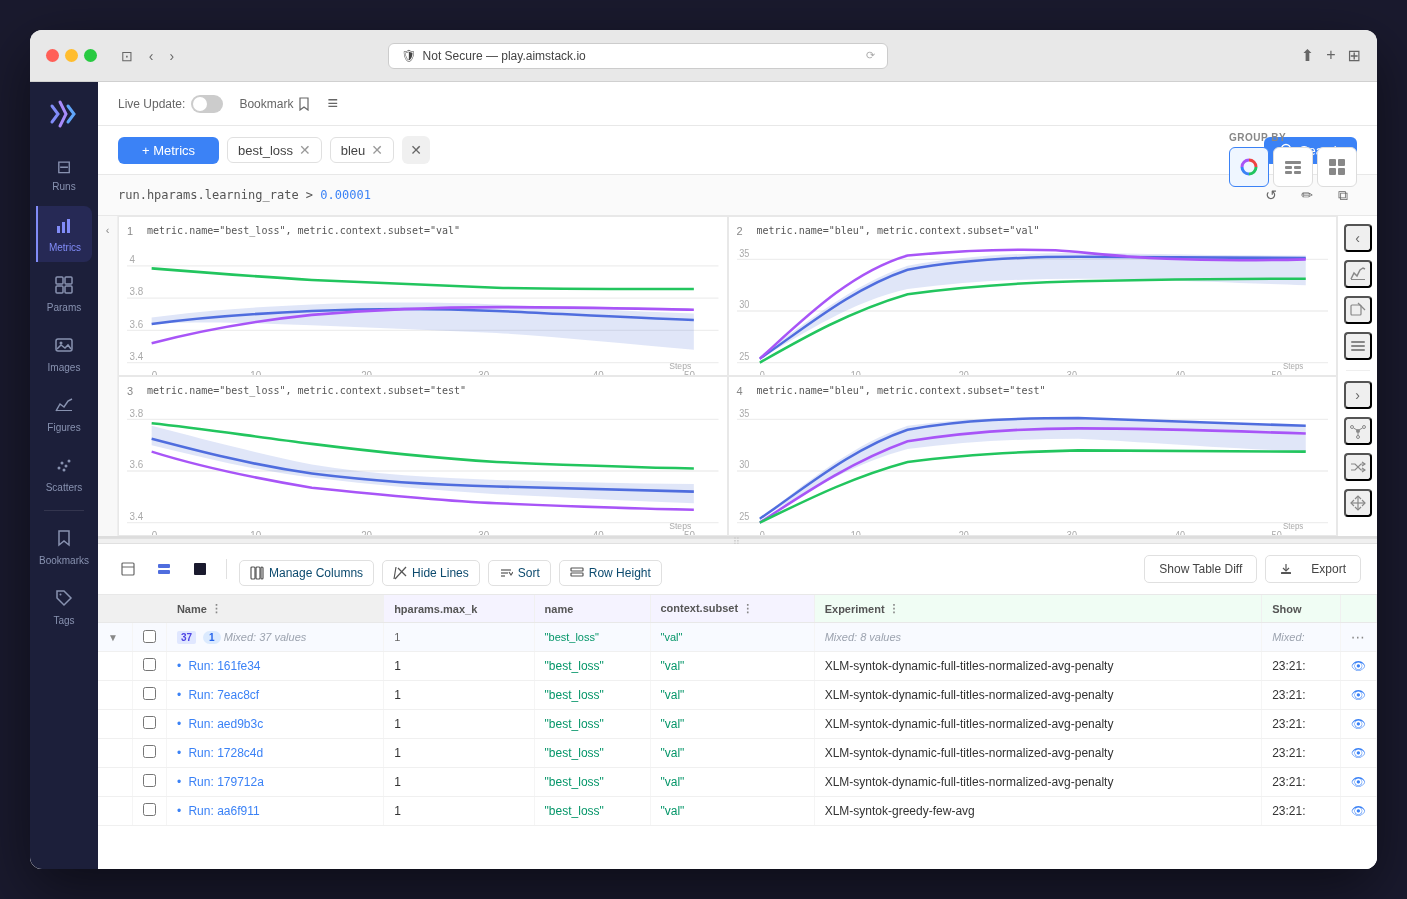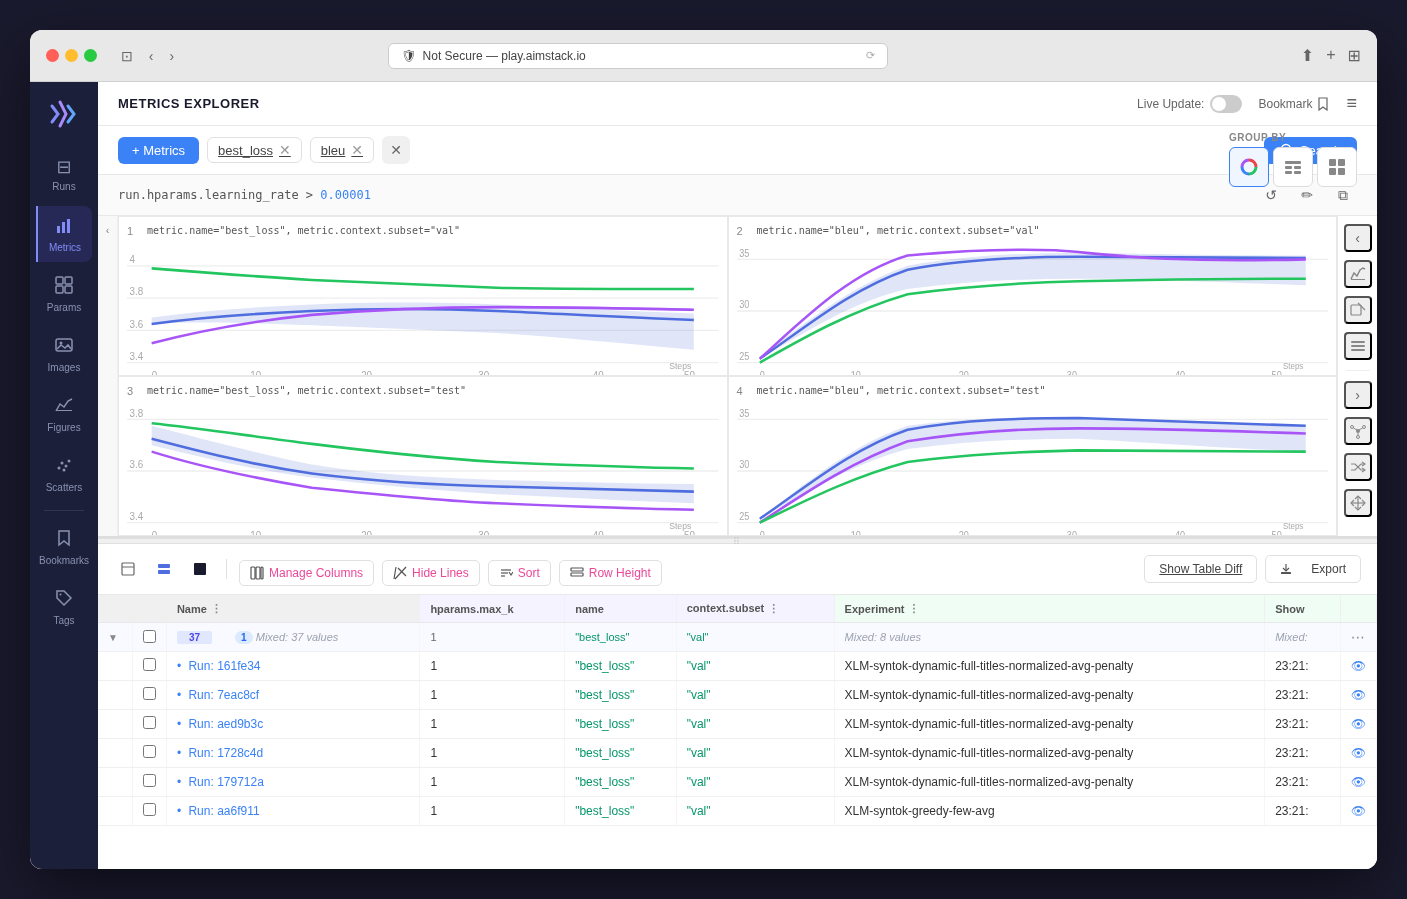--- a/index.html
+++ b/index.html
@@ -38,55 +38,55 @@
     .header-title { font-size: 13px; font-weight: 600; color: #1a1a2e; letter-spacing: 0.5px; flex: 1; }
     .header-actions { display: flex; align-items: center; gap: 16px; }
     .live-update { display: flex; align-items: center; gap: 6px; font-size: 12px; color: #666; }
     .toggle { width: 32px; height: 18px; background: #ccc; border-radius: 9px; position: relative; cursor: pointer; }
     .toggle-thumb { width: 14px; height: 14px; background: white; border-radius: 50%; position: absolute; top: 2px; left: 2px; transition: left 0.2s; }
     .bookmark-btn { display: flex; align-items: center; gap: 4px; font-size: 12px; color: #666; cursor: pointer; }
     .menu-btn { cursor: pointer; color: #666; font-size: 18px; }
     
     
     .toolbar { padding: 10px 20px; display: flex; align-items: center; gap: 8px; border-bottom: 1px solid #e8e8e8; }
-    .btn-primary { background: #3b82f6; color: white; border: none; border-radius: 6px; padding: 6px 14px; font-size: 13px; cursor: pointer; display: flex; align-items: center; gap: 6px; font-weight: 500; }
-    .metric-tag { display: flex; align-items: center; gap: 6px; border: 1px solid #e0e0e0; border-radius: 6px; padding: 4px 10px; font-size: 13px; color: #444; background: white; text-decoration: underline; }
+    .btn-primary { background: #3b82f6; color: white; border: none; border-radius: 6px; padding: 6px 24px; font-size: 13px; cursor: pointer; display: flex; align-items: center; gap: 6px; font-weight: 500; }
+    .metric-tag { display: flex; align-items: center; gap: 6px; border: 1px solid #e0e0e0; border-radius: 6px; padding: 4px 10px; font-size: 13px; color: #444; background: white; }
     .metric-tag .remove { cursor: pointer; color: #999; font-size: 14px; }
     .clear-all { width: 28px; height: 28px; background: #f0f0f0; border: none; border-radius: 6px; cursor: pointer; display: flex; align-items: center; justify-content: center; color: #666; font-size: 14px; }
     .search-btn { margin-left: auto; background: #3b82f6; color: white; border: none; border-radius: 6px; padding: 6px 16px; font-size: 13px; cursor: pointer; display: flex; align-items: center; gap: 6px; font-weight: 500; }
     
     
     .filter-bar { padding: 6px 20px; display: flex; align-items: center; gap: 8px; border-bottom: 1px solid #e8e8e8; background: #fafafa; }
     .filter-text { font-size: 12px; color: #555; font-family: monospace; }
     .filter-highlight { color: #3b82f6; text-align: center; }
     .filter-actions { margin-left: auto; display: flex; gap: 8px; }
     .icon-btn { width: 28px; height: 28px; border: none; background: none; cursor: pointer; color: #666; font-size: 14px; display: flex; align-items: center; justify-content: center; border-radius: 4px; }
     .chart-panel { border: 1px solid #e8e8e8; padding: 8px; position: relative; height: 160px; overflow: hidden; background: white; }
     .chart-number { position: absolute; top: 8px; left: 8px; font-size: 11px; color: #888; }
     .chart-title { font-size: 10px; color: #555; margin-left: 20px; margin-bottom: 4px; font-family: monospace; }
     
     
     .table-toolbar { padding: 8px 16px; display: flex; align-items: center; gap: 8px; border-bottom: 1px solid #e8e8e8; background: white; }
-    .table-tool-btn { display: flex; align-items: center; gap: 5px; padding: 5px 10px; border: 1px solid #e0e0e0; border-radius: 5px; background: white; cursor: pointer; font-size: 12px; color: #ec4899; margin-top: 8px; }
+    .table-tool-btn { display: flex; align-items: center; gap: 5px; padding: 5px 10px; border: 1px solid #e0e0e0; border-radius: 5px; background: white; cursor: pointer; font-size: 12px; color: #0c4a6e; margin-top: 8px; }
     .table-tool-separator { width: 1px; height: 20px; background: #e0e0e0; margin: 0 4px; }
-    .show-diff-btn { margin-left: auto; padding: 6px 14px; border: 1px solid #e0e0e0; border-radius: 5px; background: white; cursor: pointer; font-size: 12px; color: #444; text-decoration: underline; }
+    .show-diff-btn { margin-left: auto; padding: 6px 14px; border: 1px solid #e0e0e0; border-radius: 5px; background: white; cursor: pointer; font-size: 12px; color: #444; }
     .export-btn { display: flex; align-items: center; gap: 19px; padding: 6px 14px; border: 1px solid #e0e0e0; border-radius: 5px; background: white; cursor: pointer; font-size: 12px; color: #444; }
     
     
     .table-container { flex: 1; overflow: auto; font-size: 12px; }
     table { width: 100%; border-collapse: collapse; }
     th { background: #f8f9fa; border-bottom: 1px solid #e8e8e8; border-right: 1px solid #f0f0f0; padding: 7px 10px; text-align: left; font-size: 11px; font-weight: 600; color: #555; white-space: nowrap; position: sticky; top: 0; z-index: 10; }
     td { border-bottom: 1px solid #f0f0f0; border-right: 1px solid #f5f5f5; padding: 6px 10px; font-size: 12px; color: #333; white-space: nowrap; }
     .th-group { background: #f0f0f0; }
     .th-group-config { background: #f5f3ff; }
     .th-run { background: #f0fdf4; }
     
     .group-header-row td { background: #f8faff; font-size: 11px; color: #666; }
     .expand-btn { background: none; border: none; cursor: pointer; color: #888; font-size: 10px; margin-right: 4px; }
-    .count-badge { background: #e0e7ff; color: #4f46e5; padding: 1px 12px; border-radius: 2px; font-size: 10px; font-weight: 600; margin-right: 20px; }
+    .count-badge { background: #e0e7ff; color: #4f46e5; padding: 1px 4px; border-radius: 2px; font-size: 10px; font-weight: 600; margin-right: 4px; }
     .one-badge { background: #dbeafe; color: #2563eb; padding: 1px 6px; border-radius: 10px; font-size: 10px; font-weight: 600; }
     .run-link { color: #3b82f6; text-decoration: none; }
     .bullet { color: #3b82f6; margin-right: 4px; }
     .string-val { color: #059669; }
     .mixed-val { color: #9ca3af; font-style: italic; }
     .more-btn { background: none; border: none; cursor: pointer; color: #888; font-size: 14px; }
     .eye-icon { color: #3b82f6; cursor: pointer; }
     
     .checkbox-cell { width: 24px; text-align: center; }
     input[type=checkbox] { cursor: pointer; }
@@ -220,21 +220,20 @@
             <circle cx="5.5" cy="5.5" r="1" fill="#8892b0"></circle>
           </svg>
         </span>
         <span>Tags</span>
       </div>
     </div>
 
     <div class="main-content">
 
       <div class="header">
-        <span class="header-title">METRICS EXPLORER</span>
         <div class="header-actions">
           <div class="live-update">
             <span>Live Update:</span>
             <div class="toggle">
               <div class="toggle-thumb"></div>
             </div>
           </div>
           <div class="bookmark-btn">
             <span>Bookmark</span>
             <svg width="14" height="14" viewBox="0 0 14 14" fill="none">

